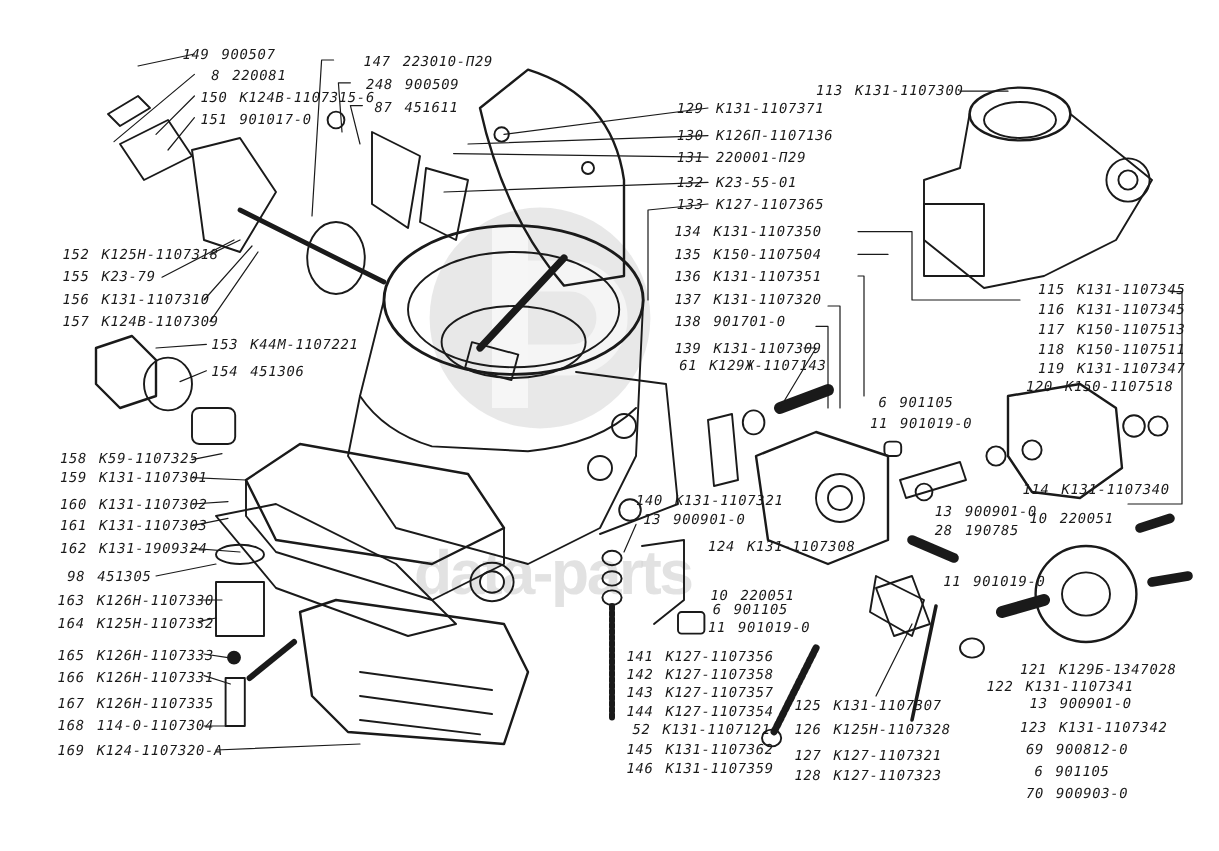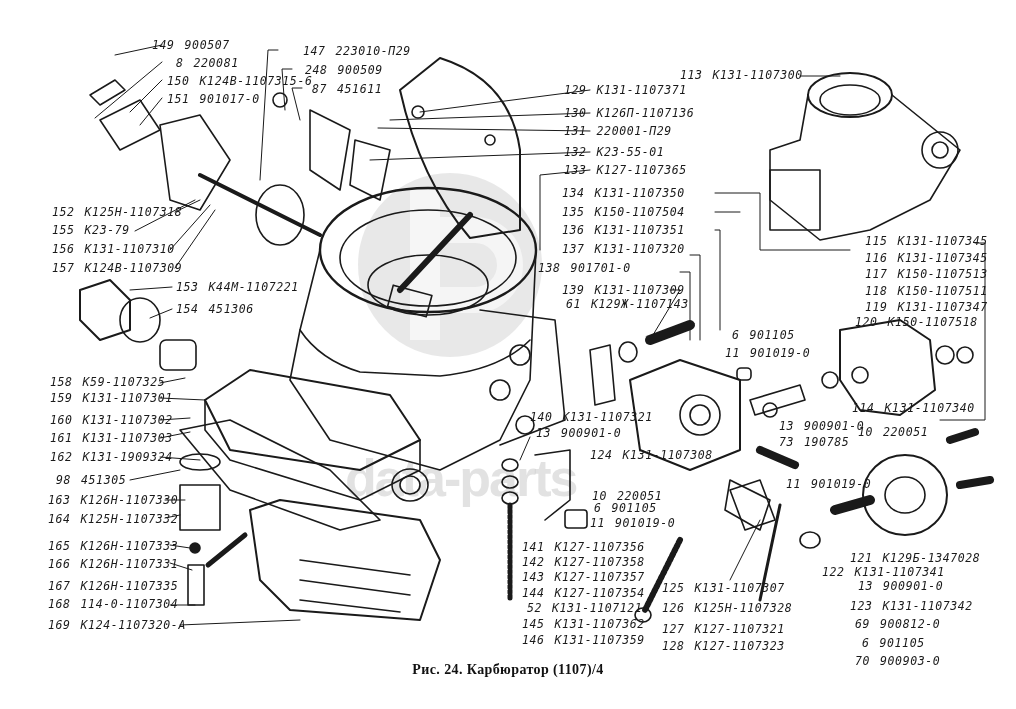--- a/index.html
+++ b/index.html
@@ -189,35 +189,35 @@
   <div class="lbl" style="left:52px;top:206px"><span class="pos">152</span><span>К125Н-1107318</span></div>
   <div class="lbl" style="left:52px;top:224px"><span class="pos">155</span><span>К23-79</span></div>
   <div class="lbl" style="left:52px;top:243px"><span class="pos">156</span><span>К131-1107310</span></div>
   <div class="lbl" style="left:52px;top:262px"><span class="pos">157</span><span>К124В-1107309</span></div>
   <div class="lbl" style="left:176px;top:281px"><span class="pos">153</span><span>К44М-1107221</span></div>
   <div class="lbl" style="left:176px;top:303px"><span class="pos">154</span><span>451306</span></div>
   <div class="lbl" style="left:562px;top:187px"><span class="pos">134</span><span>К131-1107350</span></div>
   <div class="lbl" style="left:562px;top:206px"><span class="pos">135</span><span>К150-1107504</span></div>
   <div class="lbl" style="left:562px;top:224px"><span class="pos">136</span><span>К131-1107351</span></div>
   <div class="lbl" style="left:562px;top:243px"><span class="pos">137</span><span>К131-1107320</span></div>
-  <div class="lbl" style="left:538px;top:262px"><span class="pos">138</span><span>901701-0</span></div>
+  <div class="lbl" style="left:562px;top:262px"><span class="pos">138</span><span>901701-0</span></div>
   <div class="lbl" style="left:562px;top:284px"><span class="pos">139</span><span>К131-1107309</span></div>
   <div class="lbl" style="left:566px;top:298px"><span class="pos">61</span><span>К129Ж-1107143</span></div>
   <div class="lbl" style="left:865px;top:235px"><span class="pos">115</span><span>К131-1107345</span></div>
   <div class="lbl" style="left:865px;top:252px"><span class="pos">116</span><span>К131-1107345</span></div>
   <div class="lbl" style="left:865px;top:268px"><span class="pos">117</span><span>К150-1107513</span></div>
   <div class="lbl" style="left:865px;top:285px"><span class="pos">118</span><span>К150-1107511</span></div>
   <div class="lbl" style="left:865px;top:301px"><span class="pos">119</span><span>К131-1107347</span></div>
   <div class="lbl" style="left:855px;top:316px"><span class="pos">120</span><span>К150-1107518</span></div>
   <div class="lbl" style="left:732px;top:329px"><span class="pos">6</span><span>901105</span></div>
   <div class="lbl" style="left:725px;top:347px"><span class="pos">11</span><span>901019-0</span></div>
   <div class="lbl" style="left:852px;top:402px"><span class="pos">114</span><span>К131-1107340</span></div>
   <div class="lbl" style="left:779px;top:420px"><span class="pos">13</span><span>900901-0</span></div>
   <div class="lbl" style="left:858px;top:426px"><span class="pos">10</span><span>220051</span></div>
-  <div class="lbl" style="left:779px;top:436px"><span class="pos">73</span><span>190785</span></div>
+  <div class="lbl" style="left:779px;top:436px"><span class="pos">28</span><span>190785</span></div>
   <div class="lbl" style="left:786px;top:478px"><span class="pos">11</span><span>901019-0</span></div>
   <div class="lbl" style="left:50px;top:376px"><span class="pos">158</span><span>К59-1107325</span></div>
   <div class="lbl" style="left:50px;top:392px"><span class="pos">159</span><span>К131-1107301</span></div>
   <div class="lbl" style="left:50px;top:414px"><span class="pos">160</span><span>К131-1107302</span></div>
   <div class="lbl" style="left:50px;top:432px"><span class="pos">161</span><span>К131-1107303</span></div>
   <div class="lbl" style="left:50px;top:451px"><span class="pos">162</span><span>К131-1909324</span></div>
   <div class="lbl" style="left:56px;top:474px"><span class="pos">98</span><span>451305</span></div>
   <div class="lbl" style="left:48px;top:494px"><span class="pos">163</span><span>К126Н-1107330</span></div>
   <div class="lbl" style="left:48px;top:513px"><span class="pos">164</span><span>К125Н-1107332</span></div>
   <div class="lbl" style="left:48px;top:540px"><span class="pos">165</span><span>К126Н-1107333</span></div>
@@ -243,14 +243,13 @@
   <div class="lbl" style="left:662px;top:623px"><span class="pos">127</span><span>К127-1107321</span></div>
   <div class="lbl" style="left:662px;top:640px"><span class="pos">128</span><span>К127-1107323</span></div>
   <div class="lbl" style="left:850px;top:552px"><span class="pos">121</span><span>К129Б-1347028</span></div>
   <div class="lbl" style="left:822px;top:566px"><span class="pos">122</span><span>К131-1107341</span></div>
   <div class="lbl" style="left:858px;top:580px"><span class="pos">13</span><span>900901-0</span></div>
   <div class="lbl" style="left:850px;top:600px"><span class="pos">123</span><span>К131-1107342</span></div>
   <div class="lbl" style="left:855px;top:618px"><span class="pos">69</span><span>900812-0</span></div>
   <div class="lbl" style="left:862px;top:637px"><span class="pos">6</span><span>901105</span></div>
   <div class="lbl" style="left:855px;top:655px"><span class="pos">70</span><span>900903-0</span></div>
 
-  <div class="caption">Рис. 24. Карбюратор (1107)/4</div>
 </div>
 
 </body></html>

